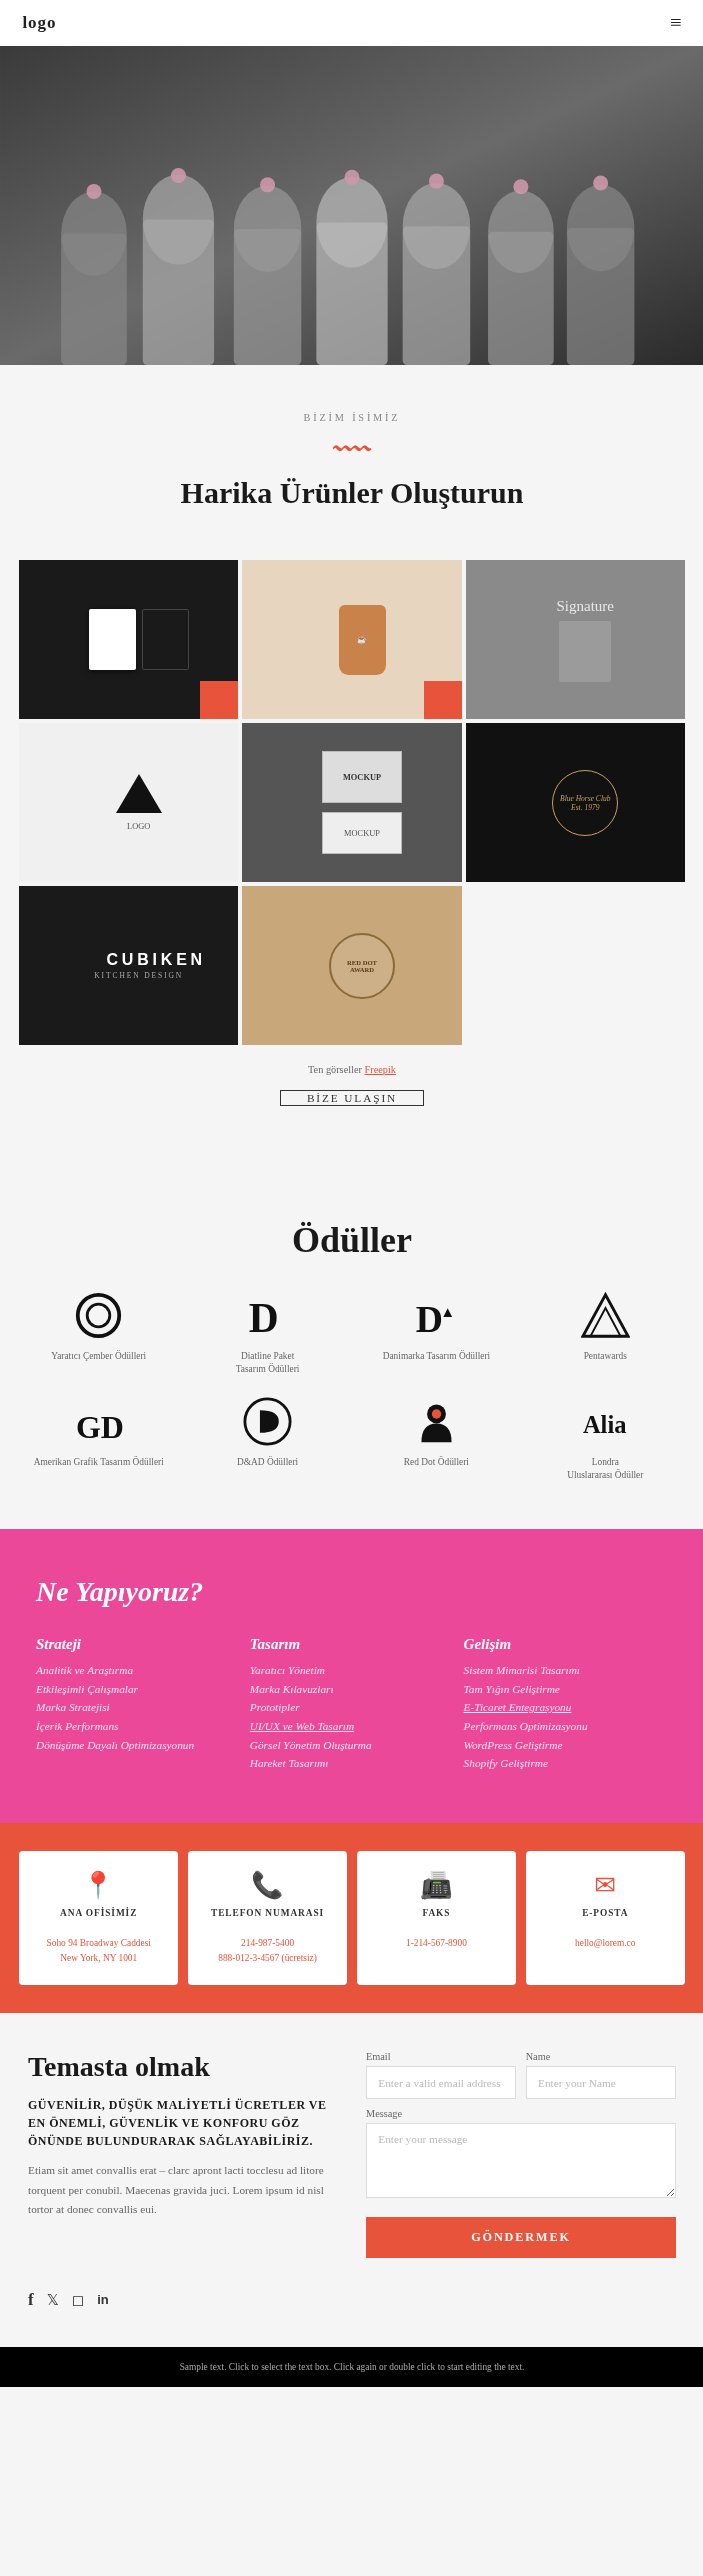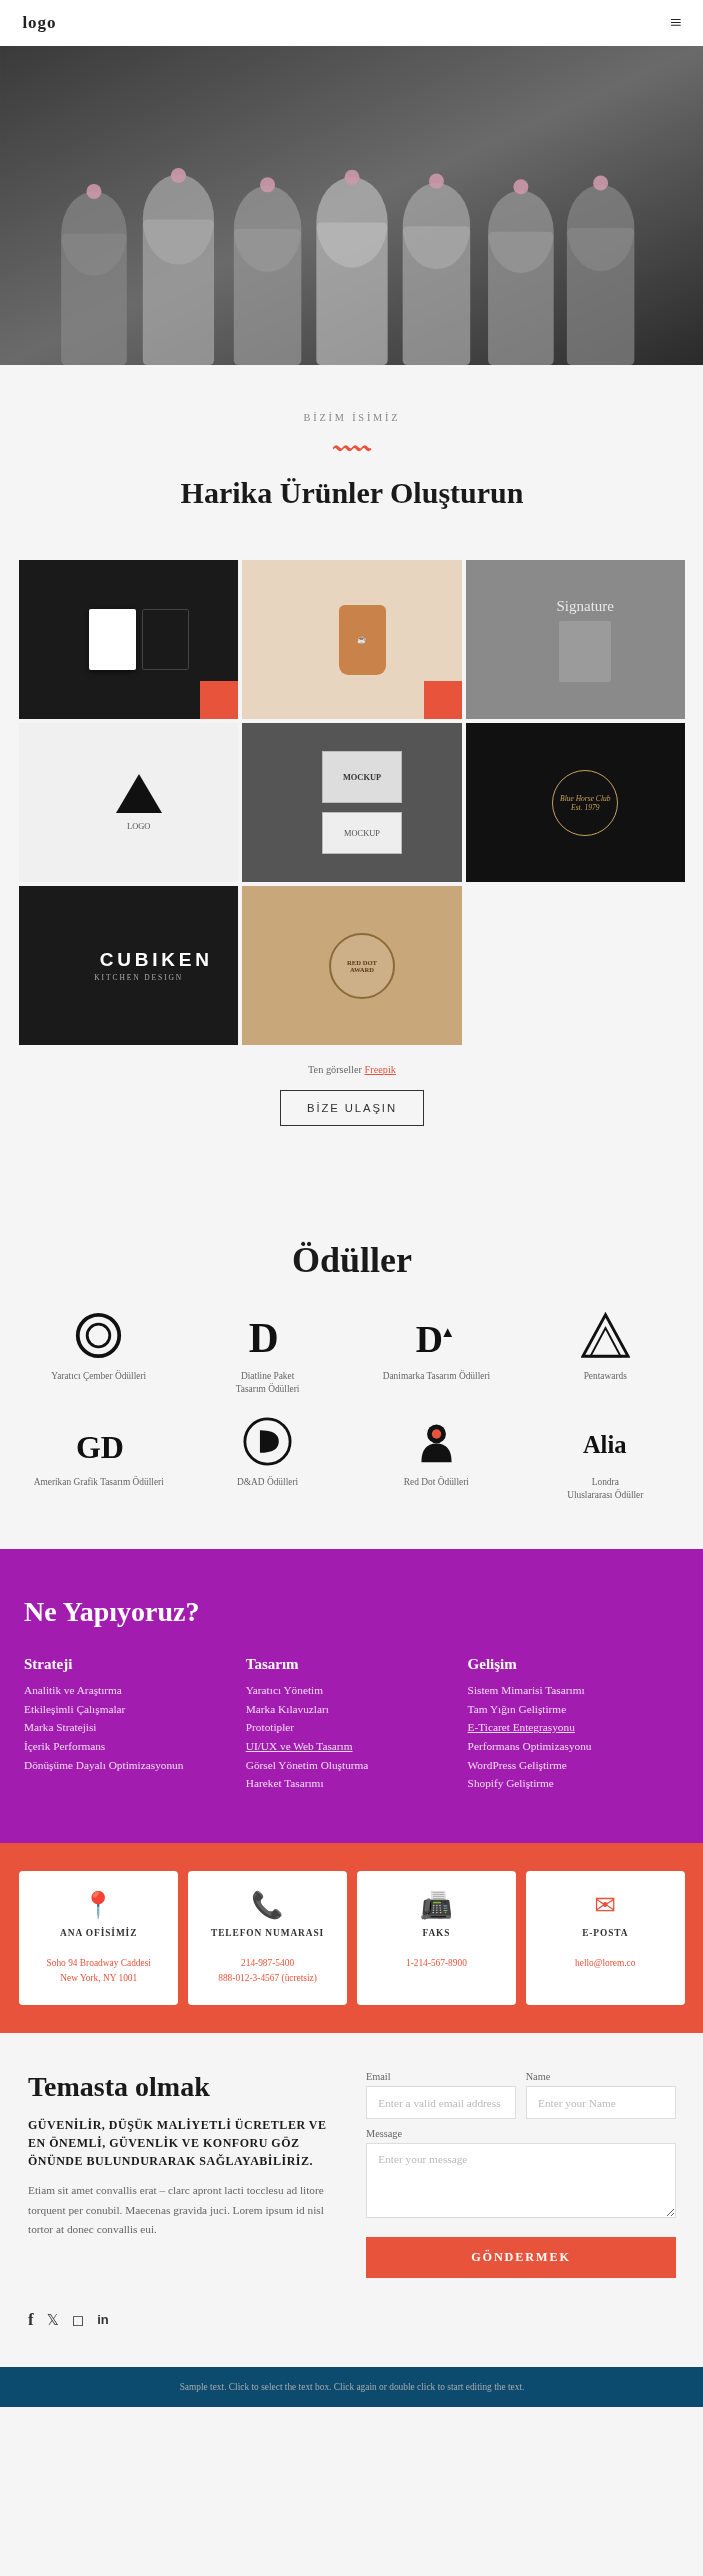--- a/index.html
+++ b/index.html
@@ -63,24 +63,24 @@
       position: absolute; inset: 0; display: flex; align-items: center; justify-content: center;
       flex-direction: column; gap: 5.6px; padding-left: 20px;
     }
 
     .freepik-credit {
       text-align: center; font-size: 10.3px; color: #666; margin: 9.4px 0 15px;
     }
     .freepik-credit a { color: #e8533c; text-decoration: underline; }
 
     .btn-contact {
-      display: block; margin: 0 auto 38px; padding: 11px 26px;
+      display: block; margin: 0 auto 38px; padding: 1px 26px;
       border: 1.4px solid #333; background: transparent; color: #333;
       font-size: 11.3px; letter-spacing: 1.9px; text-transform: uppercase; cursor: pointer;
-      font-family: Liberation Sans, sans-serif;
+      font-family: Liberation Serif, serif;
     }
 
     
     .awards-section {
       background: #f5f5f5; text-align: center; padding: 28px 19px 47px;
     }
     .awards-title {
       font-size: 36px; font-weight: bold; color: #1a1a1a; margin-bottom: 28px; font-family: Georgia, serif;
     }
     .awards-grid {
@@ -92,21 +92,21 @@
     .award-icon {
       width: 53px; height: 53px; display: flex; align-items: center; justify-content: center;
       font-size: 34px; color: #1a1a1a;
     }
     .award-label {
       font-size: 9.4px; color: #666; text-align: center; line-height: 1.4;
     }
 
     
     .what-section {
-      background: #a21caf; padding: 47px 24px;
+      background: #ec4899; padding: 47px 36px; font-style: italic;
     }
     .what-title {
       font-size: 28px; font-weight: bold; color: #fff; margin-bottom: 13px; font-family: Georgia, serif;
     }
     .what-desc {
       font-size: 12.2px; color: rgba(255,255,255,0.85); line-height: 1.7; margin-bottom: 5.6px;
     }
     .what-link { color: #fff; text-decoration: underline; }
     .what-grid {
       display: grid; grid-template-columns: repeat(3, 1fr); gap: 9.4px; margin-top: 28px;
@@ -163,21 +163,21 @@
     
     .social-bar {
       background: #f5f5f5; padding: 15px 28px; display: flex; gap: 13px; align-items: center;
     }
     .social-icon {
       font-size: 19px; color: #333; cursor: pointer;
     }
 
     
     .footer-note {
-      background: #0c4a6e; text-align: center; padding: 15px 19px; font-size: 9.4px; color: #aaa;
+      background: #000000; text-align: center; padding: 15px 19px; font-size: 9.4px; color: #aaa;
     }
   </style>
 </head>
 <body>
 
 <header class="header">
   <div class="logo">logo</div>
   <div class="hamburger">≡</div>
 </header>
 
@@ -271,21 +271,21 @@
 
   <div class="grid-item" style="background:#111;">
     <div class="grid-item-content">
       <div style="width:66px;height:66px;border-radius:50%;border:1.9px solid #c9a060;display:flex;align-items:center;justify-content:center;">
         <span style="font-size:7.5px;color:#c9a060;text-align:center;font-style:italic;font-family:serif;">Blue Horse Club<br>Est. 1979</span>
       </div>
     </div>
   </div>
   <div class="grid-item" style="background:#1a1a1a;">
     <div class="grid-item-content" style="flex-direction:column;gap:1.9px;">
-      <span style="font-size:19px;font-weight:bold;color:#fff;letter-spacing:3.8px;font-family:sans-serif;margin-left:35px;">CUBIKEN</span>
+      <span style="font-size:16px;font-weight:bold;color:#fff;letter-spacing:3.8px;font-family:sans-serif;margin-left:35px;">CUBIKEN</span>
       <span style="font-size:7.5px;color:#aaa;letter-spacing:1.9px;">KITCHEN DESIGN</span>
     </div>
   </div>
   <div class="grid-item" style="background:#c8a87a;">
     <div class="grid-item-content">
       <div style="width:66px;height:66px;border-radius:50%;border:2.8px solid #8b6a3a;display:flex;align-items:center;justify-content:center;background:rgba(255,255,255,0.1);">
         <span style="font-size:6.6px;color:#5a3a1a;text-align:center;font-weight:bold;">RED DOT<br>AWARD</span>
       </div>
     </div>
   </div>

